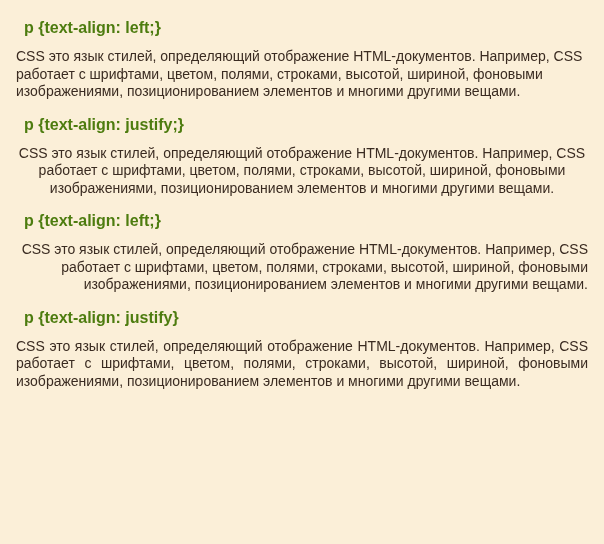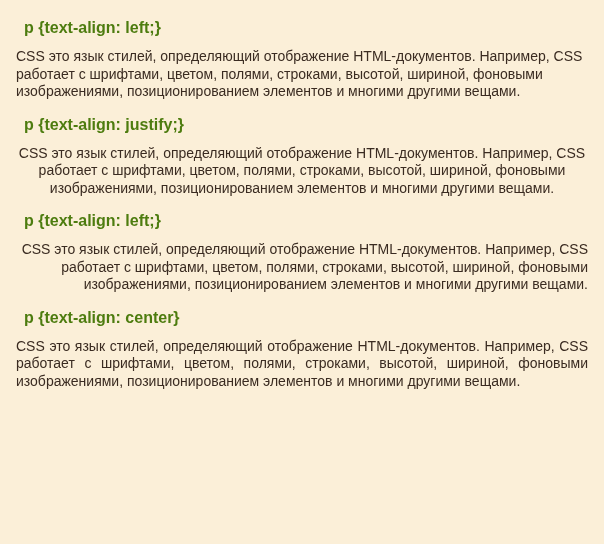--- a/index.html
+++ b/index.html
@@ -37,14 +37,14 @@
 
 <div class="heading">p {text-align: left;}</div>
 <p class="para align-left">CSS это язык стилей, определяющий отображение HTML-документов. Например, CSS работает с шрифтами, цветом, полями, строками, высотой, шириной, фоновыми изображениями, позиционированием элементов и многими другими вещами.</p>
 
 <div class="heading">p {text-align: justify;}</div>
 <p class="para align-center">CSS это язык стилей, определяющий отображение HTML-документов. Например, CSS работает с шрифтами, цветом, полями, строками, высотой, шириной, фоновыми изображениями, позиционированием элементов и многими другими вещами.</p>
 
 <div class="heading">p {text-align: left;}</div>
 <p class="para align-right">CSS это язык стилей, определяющий отображение HTML-документов. Например, CSS работает с шрифтами, цветом, полями, строками, высотой, шириной, фоновыми изображениями, позиционированием элементов и многими другими вещами.</p>
 
-<div class="heading">p {text-align: center}</div>
+<div class="heading">p {text-align: justify}</div>
 <p class="para align-justify">CSS это язык стилей, определяющий отображение HTML-документов. Например, CSS работает с шрифтами, цветом, полями, строками, высотой, шириной, фоновыми изображениями, позиционированием элементов и многими другими вещами.</p>
 
 </body></html>

